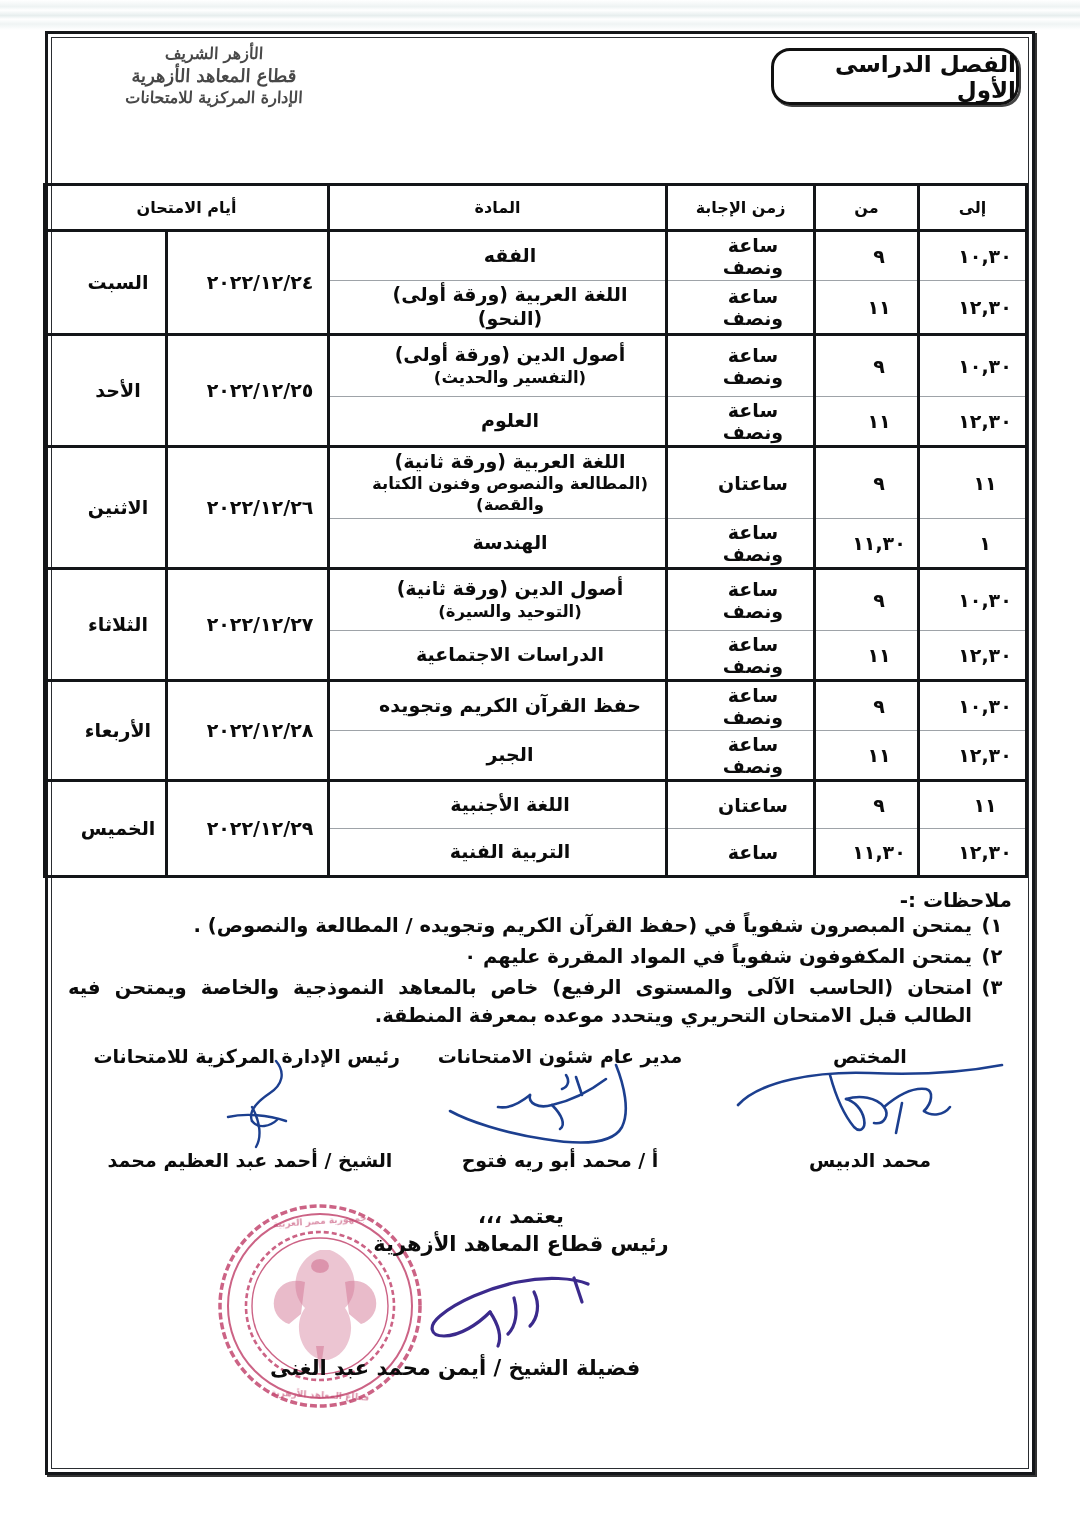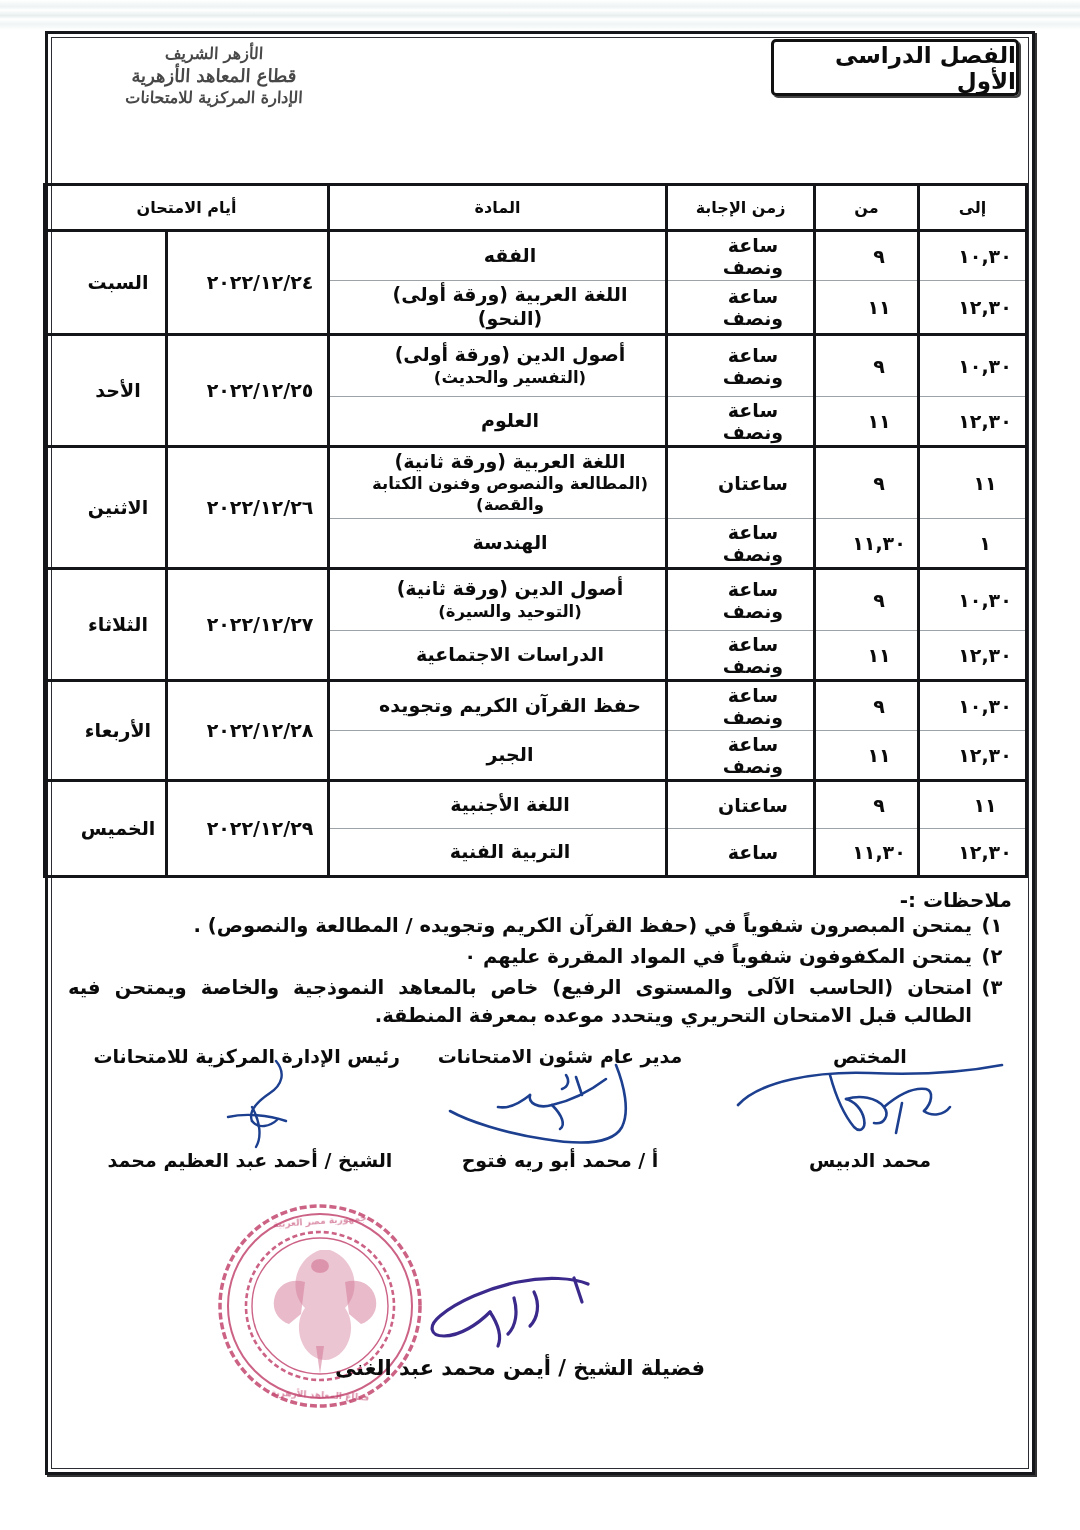--- a/index.html
+++ b/index.html
@@ -33,24 +33,24 @@
     border: 1px solid #2a2d31;
   }
 
   
   .header {
     position: relative;
     height: 145px;
   }
   .term-badge {
     position: absolute;
-    right: 9px; top: 1px;
+    right: 9px; top: 10px;
     width: 248px; height: 57px;
     border: 3px solid #111;
-    border-radius: 5px;
+    border-radius: 19px;
     display: flex; align-items: center; justify-content: center;
     box-shadow: 0 0 0 2px #fff inset, 2px 2px 0 0 #444;
   }
   .term-badge span {
     font-size: 23px; font-weight: bold; color: #0c0c0c;
     letter-spacing: 0px;
   }
   .org-block {
     position: absolute;
     left: 12px; top: 6px;
@@ -195,21 +195,21 @@
     top: 8px;
     width: 430px;
     text-align: center;
     color: #0b0b0b;
   }
   .approve-text .l1 { font-size: 21px; font-weight: bold; }
   .approve-text .l2 { font-size: 21px; font-weight: bold; margin-top: 4px; }
   .approve-sign-name {
     position: absolute;
     right: 258px; top: 160px;
-    width: 500px; text-align: center;
+    width: 500px; text-align: left;
     font-size: 21px; font-weight: bold; color: #0b0b0b;
     white-space: nowrap;
   }
   .approve-ink {
     position: absolute;
     right: 420px; top: 72px;
     width: 230px; height: 85px;
   }
   .approve-ink svg { width: 100%; height: 100%; overflow: visible; }
 
@@ -439,20 +439,24 @@
           <path d="M103,150 L107,178 L111,150 Z" opacity="0.55"></path>
           <ellipse cx="107" cy="70" rx="9" ry="7" opacity="0.6"></ellipse>
         </g>
         <g fill="#c1416b" opacity="0.6" font-size="9" font-family="DejaVu Sans, sans-serif" font-weight="bold">
           <text x="107" y="28" text-anchor="middle" transform="rotate(-4 107 28)">جمهورية مصر العربية</text>
           <text x="107" y="202" text-anchor="middle" transform="rotate(3 107 202)">قطاع المعاهد الأزهرية</text>
         </g>
       </svg>
     </div>
 
+    <div class="approve-text">
+      <div class="l1">يعتمد ،،،</div>
+      <div class="l2">رئيس قطاع المعاهد الأزهرية</div>
+    </div>
 
     <div class="approve-ink">
       <svg viewBox="0 0 230 85" preserveAspectRatio="none">
         <g fill="none" stroke="#3b2a8c" stroke-width="3.2" stroke-linecap="round">
           <path d="M210,16 C196,10 168,8 140,14 C110,20 78,34 62,48 C50,58 52,68 66,68
                    C82,68 100,56 112,44"></path>
           <path d="M112,44 C120,56 124,68 120,78"></path>
           <path d="M136,30 C140,44 138,58 130,66"></path>
           <path d="M156,24 C162,36 160,50 152,58"></path>
           <path d="M196,10 L204,34"></path>

